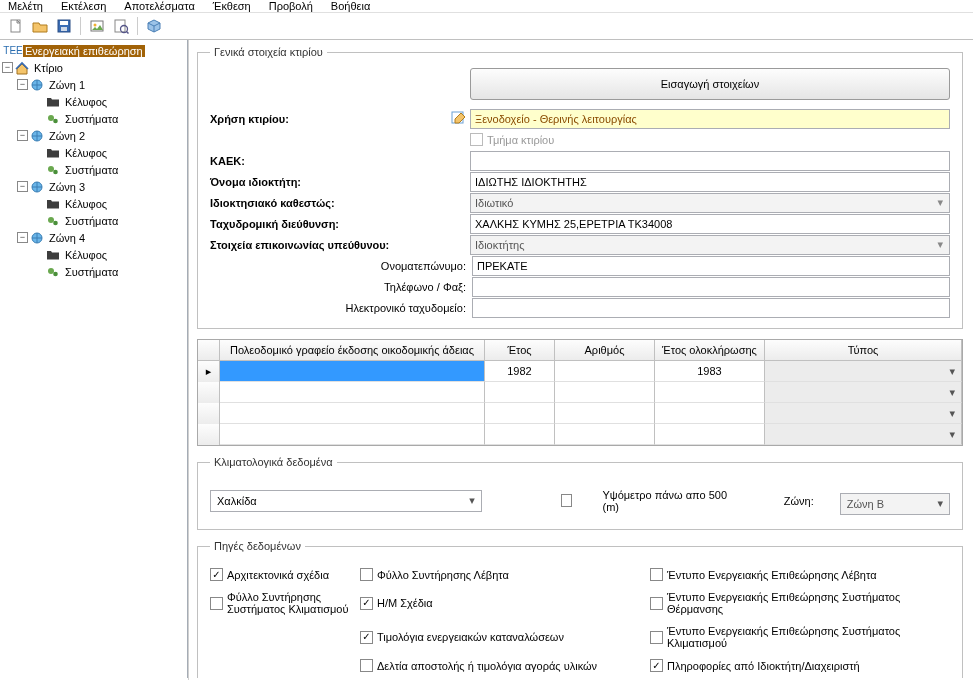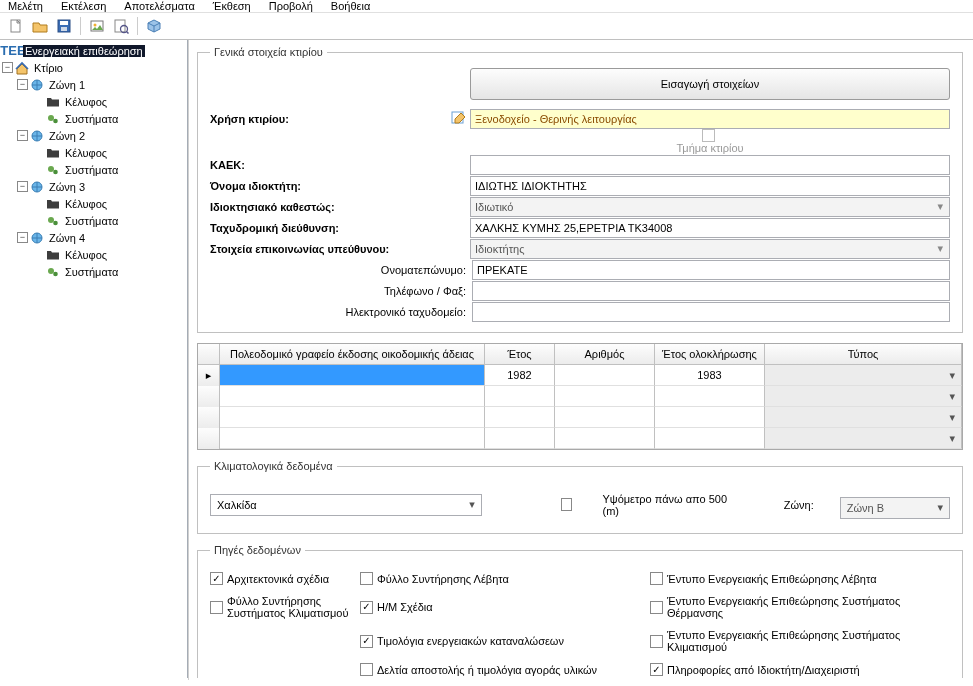--- a/index.html
+++ b/index.html
@@ -68,21 +68,21 @@
     background: #fff;
     color: #444;
   }
   .tree-row .spacer { display: inline-block; height: 1px; }
   .tree-row .ico {
     width: 14px; height: 14px;
     margin-right: 3px;
     display: inline-flex; align-items: center; justify-content: center;
   }
   .tree-row.sel .lbl {
-    background: #0f172a;
+    background: #a16207;
     color: #fff;
     padding: 0 2px;
   }
   .tree-row .lbl { padding: 0 2px; }
 
   fieldset.section {
     border: 1px solid #c0c0c0;
     margin: 0 0 10px 0;
     padding: 10px 12px;
   }
@@ -290,21 +290,21 @@
       </svg>
   </div>
 </div>
 
 <div class="main">
 
   <div class="tree-panel">
     <div class="tree-root">
       <div class="tree-row sel">
         <span class="spacer" style="width:4px"></span>
-        <span class="ico" style="color:#2a6db0;font-size:13px;font-weight:bold">ΤΕΕ</span>
+        <span class="ico" style="color:#2a6db0;font-size:10px;font-weight:normal">ΤΕΕ</span>
         <span class="lbl">Ενεργειακή επιθεώρηση</span>
       </div>
       <div class="tree-row">
         <span class="tg">−</span>
         <span class="ico">
           <svg width="14" height="14">
               <path d="M2 8 L7 3 L12 8 L12 13 L2 13 Z" fill="#f4c46a" stroke="#a07020"></path>
               <path d="M1 8 L7 2 L13 8" fill="none" stroke="#3a6db5" stroke-width="1.6"></path>
             </svg>
         </span>
@@ -451,21 +451,21 @@
       <div class="form-row">
         <div class="flabel">Χρήση κτιρίου:</div>
         <div class="editicon">
           <svg width="16" height="16">
               <rect x="1" y="1" width="11" height="11" fill="#fff" stroke="#6a9fd4"></rect>
               <path d="M10 2 l4 4 -6 6 -4 0 0 -4 z" fill="#f4c46a" stroke="#b07d1e"></path>
             </svg>
         </div>
         <div class="fval yellow">Ξενοδοχείο - Θερινής λειτουργίας</div>
       </div>
-      <div class="form-row" style="padding-left:260px;flex-direction:column;">
+      <div class="form-row" style="padding-left:260px;">
         <span class="chk gray"></span>
         <span style="color:#999">Τμήμα κτιρίου</span>
       </div>
       <div class="form-row">
         <div class="flabel">ΚΑΕΚ:</div>
         <div class="editicon"></div>
         <div class="fval"></div>
       </div>
       <div class="form-row">
         <div class="flabel">Όνομα ιδιοκτήτη:</div>

